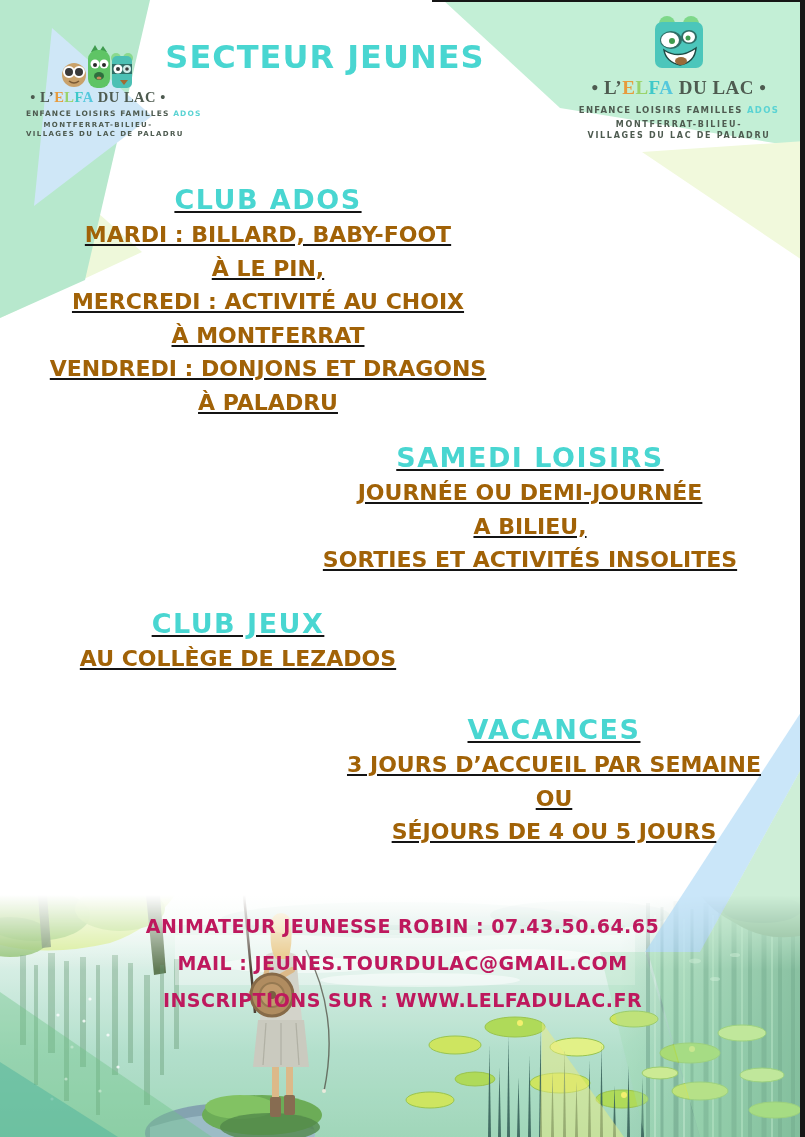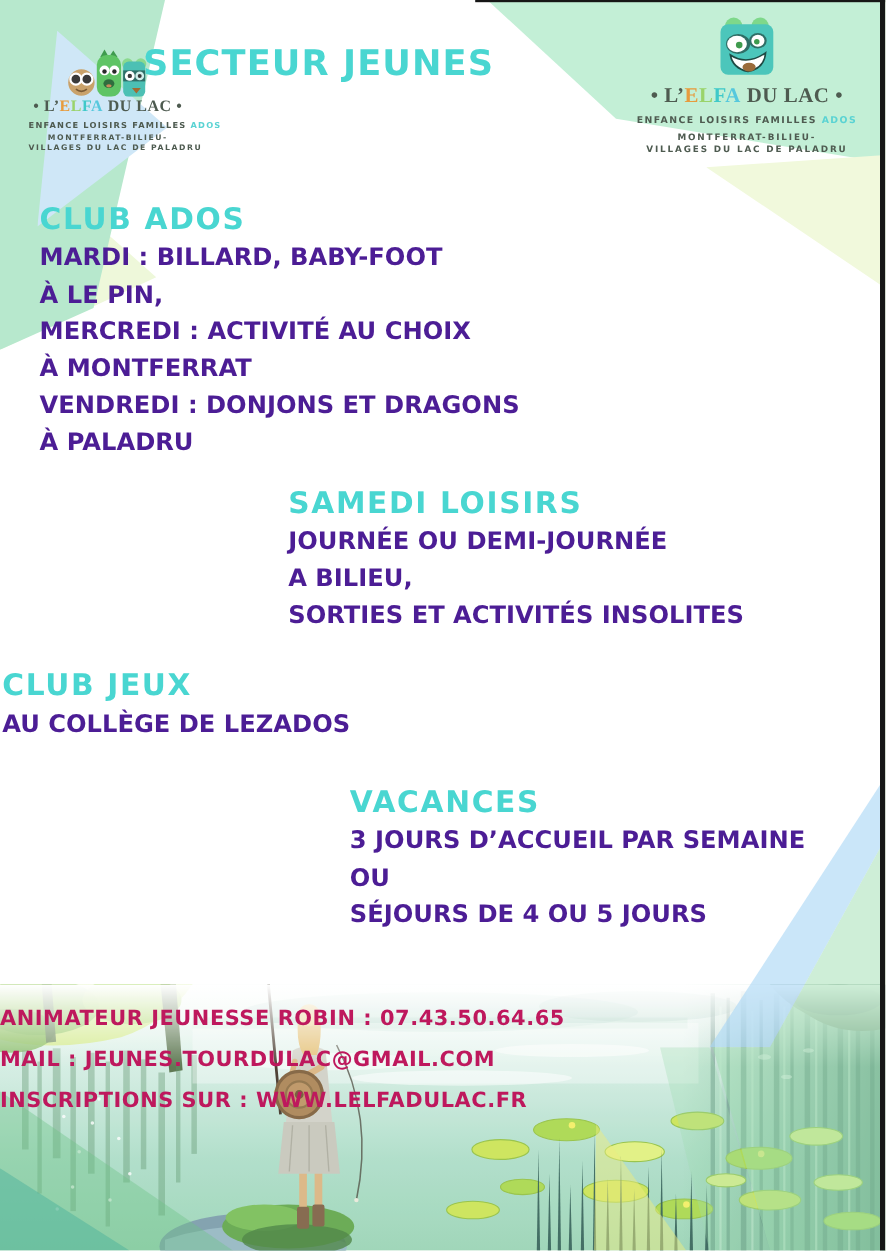--- a/index.html
+++ b/index.html
@@ -16,25 +16,25 @@
   .s-br-blue{background:rgba(170,215,245,.62);clip-path:polygon(805px 706px,805px 762px,700px 952px,645px 952px);z-index:3;}
   .s-br-green{background:rgba(158,222,176,.5);clip-path:polygon(805px 762px,805px 1137px,700px 1137px,648px 952px,700px 952px);z-index:3;}
   .s-br-green2{background:rgba(158,222,176,.32);clip-path:polygon(600px 952px,645px 952px,700px 1137px,645px 1137px);z-index:3;}
   .s-bl-green{background:rgba(110,195,135,.4);clip-path:polygon(0px 992px,212px 1137px,0px 1137px);z-index:3;}
   .s-bl-teal{background:rgba(70,175,155,.45);clip-path:polygon(0px 1062px,118px 1137px,0px 1137px);z-index:3;}
   .s-bc-yellow{background:rgba(236,236,130,.5);clip-path:polygon(542px 1022px,624px 1137px,540px 1137px);z-index:3;}
   
   .edge-right{position:absolute;left:800px;top:0;width:5px;height:1137px;background:#161616;z-index:9;}
   .edge-top{position:absolute;left:432px;top:0;width:373px;height:2px;background:#161616;z-index:9;}
 
-  .txt{position:absolute;z-index:5;font-weight:bold;}
+  .txt{position:absolute;z-index:5;text-align:center;font-weight:bold;}
   .title{left:130px;top:34px;width:390px;color:#49d6d1;font-size:32px;line-height:47px;letter-spacing:1px;}
-  .sec{color:#141414;}
+  .sec{color:#141414;text-decoration:underline;}
   .sec .h{font-size:27px;line-height:37px;letter-spacing:1.5px;color:#49d6d1;}
-  .sec .ln{font-size:22px;line-height:33.5px;color:#4c1d95;}
+  .sec .ln{font-size:22px;line-height:33.5px;color:#a16207;}
   .sec0{left:36px;top:181px;width:464px;}
   .sec1{left:262px;top:439px;width:536px;}
   .sec2{left:2px;top:605px;width:472px;}
   .sec3{left:318px;top:711px;width:472px;}
   .footer{left:0px;top:908px;width:805px;color:#be185d;font-size:19px;line-height:37px;letter-spacing:.5px;}
 
   
   .logo{position:absolute;z-index:5;text-align:center;font-weight:bold;}
   .logo-left{left:26px;top:42px;width:144px;}
   .logo-right{left:560px;top:14px;width:238px;}

